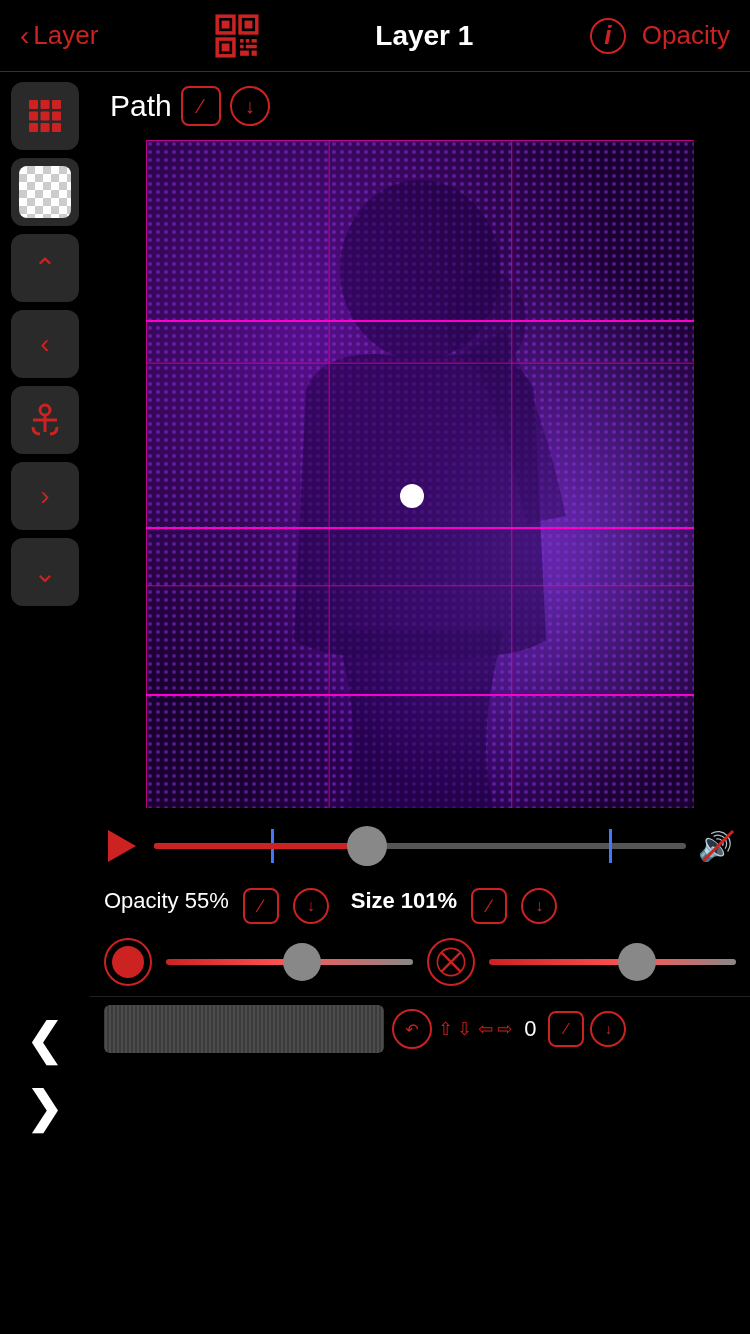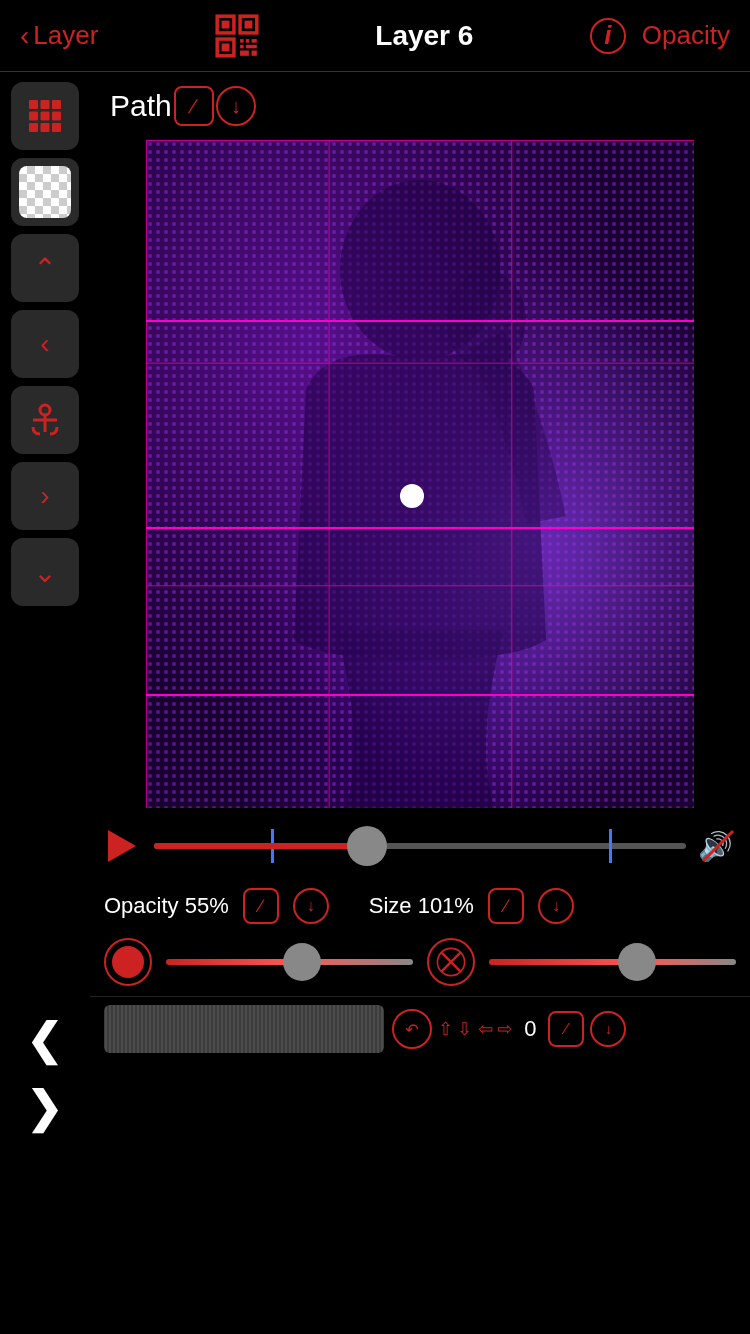--- a/index.html
+++ b/index.html
@@ -133,21 +133,21 @@
       display: flex;
       flex-direction: column;
       position: relative;
     }
 
     
     .path-row {
       display: flex;
       align-items: center;
       padding: 14px 20px;
-      gap: 2px;
+      gap: 9px;
     }
     .path-label {
       font-size: 30px;
       font-weight: 500;
       color: #fff;
     }
     .icon-btn-circle {
       width: 40px;
       height: 40px;
       border: 2px solid #cc2222;
@@ -296,21 +296,21 @@
       display: flex;
       align-items: center;
       justify-content: center;
       cursor: pointer;
       flex-shrink: 0;
     }
 
     
     .controls-row {
       display: flex;
-      align-items: center;
+      align-items: flex-start;
       padding: 8px 14px;
       gap: 14px;
     }
     .ctrl-label {
       font-size: 22px;
       color: #fff;
       white-space: nowrap;
     }
     .ctrl-slash-btn {
       width: 36px;
@@ -488,21 +488,21 @@
     <rect x="15" y="67" width="18" height="18" fill="#cc2222"></rect>
     <rect x="57" y="57" width="8" height="8" fill="#cc2222"></rect>
     <rect x="70" y="57" width="8" height="8" fill="#cc2222"></rect>
     <rect x="83" y="57" width="12" height="8" fill="#cc2222"></rect>
     <rect x="57" y="70" width="8" height="8" fill="#cc2222"></rect>
     <rect x="70" y="70" width="25" height="8" fill="#cc2222"></rect>
     <rect x="57" y="83" width="20" height="12" fill="#cc2222"></rect>
     <rect x="83" y="83" width="12" height="12" fill="#cc2222"></rect>
   </svg>
 
-  <span class="header-title">Layer 6</span>
+  <span class="header-title">Layer 1</span>
 
   <div class="header-right">
     <div class="header-info">
       <span>i</span>
     </div>
     <span class="header-options">Opacity</span>
   </div>
 </div>
 
 <div class="main-layout">
@@ -632,21 +632,21 @@
     </div>
 
     <div class="controls-row">
       <span class="ctrl-label">Opacity 55%</span>
       <div class="ctrl-slash-btn">
         <span>∕</span>
       </div>
       <div class="ctrl-down-btn">
         <span>↓</span>
       </div>
-      <span class="ctrl-label" style="margin-left:26px;">Size 101%</span>
+      <span class="ctrl-label" style="margin-left:8px;font-weight:bold;">Size 101%</span>
       <div class="ctrl-slash-btn">
         <span>∕</span>
       </div>
       <div class="ctrl-down-btn">
         <span>↓</span>
       </div>
     </div>
 
     <div class="slider-row">
 

